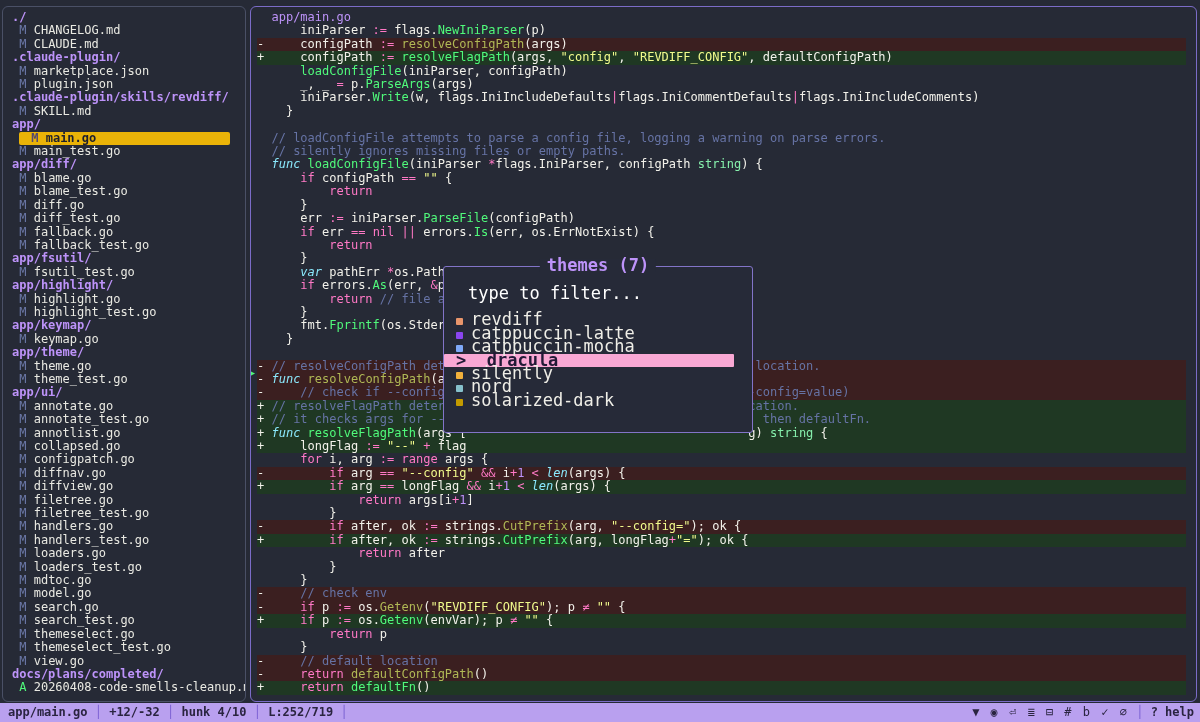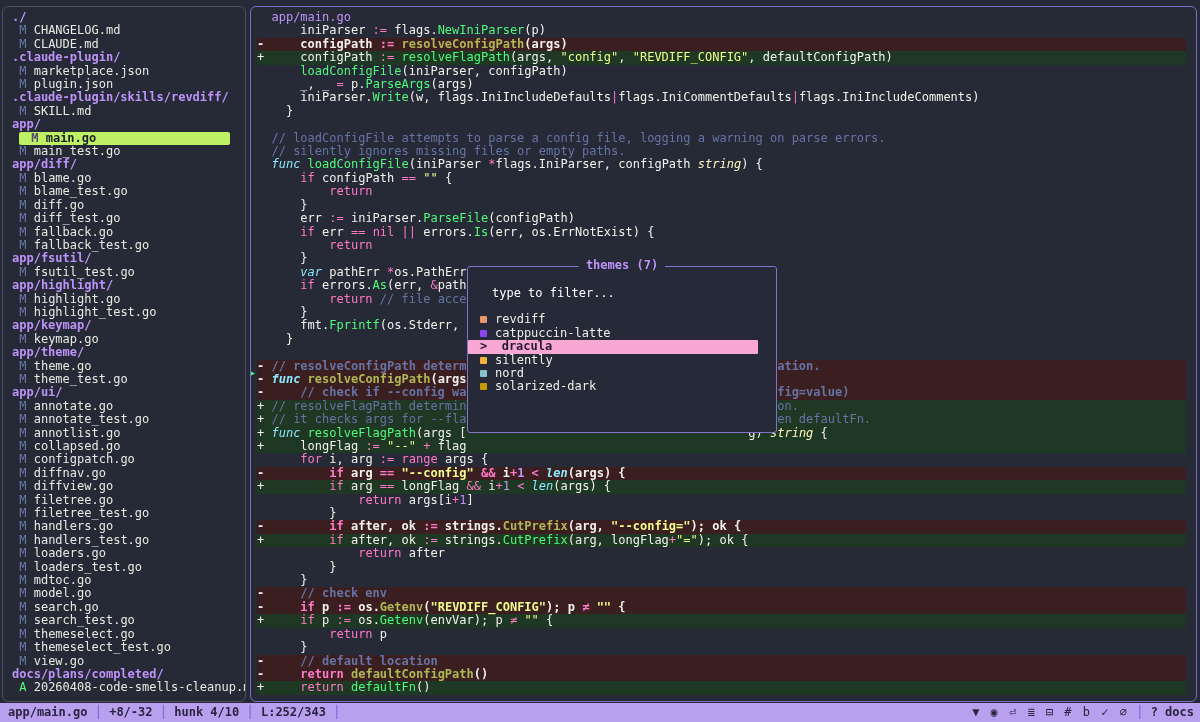--- a/index.html
+++ b/index.html
@@ -8,42 +8,42 @@
   .mono{font-family:"DejaVu Sans Mono",monospace;}
   .pane{position:absolute;border:1px solid #4a5066;border-radius:6px;background:#262a36;box-sizing:border-box;overflow:hidden;}
   #filetree-pane{left:2px;top:6px;width:244px;height:696px;}
   #diff-pane{left:250px;top:6px;width:947px;height:696px;border-color:#7b6cc8;}
   
   #filetree{padding-top:4px;font-size:12px;line-height:13.42px;white-space:pre;}
   .ft-row{height:13.42px;margin:0 15px 0 4px;padding-left:5px;color:#e9e9e2;border-radius:2px;}
   .ft-row.dir{color:#bd93f9;font-weight:bold;}
   .ft-row .mk{color:#6b78a8;}
   .ft-row .mk-a{color:#50fa7b;}
-  .ft-row.sel{background:#bef264;color:#1d1f2e;font-weight:bold;margin-left:16px;}
+  .ft-row.sel{background:#eab308;color:#1d1f2e;font-weight:bold;margin-left:16px;}
   .ft-row.sel .mk{color:#54496e;}
   
   #diff-lines{margin:0;padding:4px 0 0 6px;font-size:12px;line-height:13.42px;white-space:pre;}
   .dl{height:13.42px;margin-right:10px;}
-  .dl.del{background:#3b1f20;font-weight:bold;}
+  .dl.del{background:#3b1f20;}
   .dl.add{background:#1f3823;}
   .hdr{color:#bd93f9;}
   .pl{color:#f2f1ea;}
   .kw{color:#ff79c6;}
   .kwi{color:#8be9fd;font-style:italic;}
-  .typ{color:#fef9c3;font-style:italic;}
+  .typ{color:#86efac;}
   .fn{color:#50fa7b;}
   .fnd{color:#b0b855;}
   .str{color:#f1fa8c;}
   .com{color:#6673a5;}
   .op{color:#ff79c6;}
   .num{color:#bd93f9;}
   #hunk-marker{position:absolute;left:-2px;top:359px;color:#50fa7b;font-size:10px;line-height:13px;z-index:3;}
   
   #theme-popup{position:absolute;left:443px;top:266px;width:310px;height:167px;background:#262a38;
-      border:1px solid #8274c8;border-radius:3px;z-index:5;box-sizing:border-box;font-size:12px;line-height:13.42px;margin-left:24px;}
+      border:1px solid #8274c8;border-radius:3px;z-index:5;box-sizing:border-box;font-size:17px;line-height:13.42px;}
   #popup-title{position:absolute;top:-8px;left:50%;transform:translateX(-50%);background:#262a38;
       padding:0 7px;color:#bd93f9;font-weight:bold;white-space:pre;}
   #popup-filter{margin-top:20px;padding-left:24px;color:#ffffff;}
   #popup-items{margin-top:13px;}
   .p-item{height:13.42px;padding-left:12px;color:#efeee7;white-space:pre;}
   .p-item .sq{display:inline-block;width:7px;height:7px;border-radius:1px;margin-right:8px;}
   .p-item.p-sel{background:#f9a8d4;color:#221a36;font-weight:bold;margin-right:18px;border-radius:1px;}
   
   #statusbar{position:absolute;left:0;top:703px;width:1200px;height:19px;background:#b9a0ef;color:#2a2440;
       font-size:12px;line-height:19px;font-weight:bold;display:flex;justify-content:space-between;white-space:pre;}
@@ -63,23 +63,24 @@
   <span id="hunk-marker">▶</span>
   <pre id="diff-lines" class="mono"><div class="dl"><span class="pl">  </span><span class="hdr">app/main.go</span></div><div class="dl"><span class="pl">  </span><span class="pl">    iniParser </span><span class="op">:=</span><span class="pl"> flags.</span><span class="fn">NewIniParser</span><span class="pl">(p)</span></div><div class="dl del"><span class="pl">- </span><span class="pl">    configPath </span><span class="op">:=</span><span class="pl"> </span><span class="fnd">resolveConfigPath</span><span class="pl">(args)</span></div><div class="dl add"><span class="pl">+ </span><span class="pl">    configPath </span><span class="op">:=</span><span class="pl"> </span><span class="fn">resolveFlagPath</span><span class="pl">(args, </span><span class="str">"config"</span><span class="pl">, </span><span class="str">"REVDIFF_CONFIG"</span><span class="pl">, defaultConfigPath)</span></div><div class="dl"><span class="pl">  </span><span class="pl">    </span><span class="fn">loadConfigFile</span><span class="pl">(iniParser, configPath)</span></div><div class="dl"><span class="pl">  </span><span class="pl">    _, _ </span><span class="op">=</span><span class="pl"> p.</span><span class="fn">ParseArgs</span><span class="pl">(args)</span></div><div class="dl"><span class="pl">  </span><span class="pl">    iniParser.</span><span class="fn">Write</span><span class="pl">(w, flags.IniIncludeDefaults</span><span class="op">|</span><span class="pl">flags.IniCommentDefaults</span><span class="op">|</span><span class="pl">flags.IniIncludeComments)</span></div><div class="dl"><span class="pl">  </span><span class="pl">  }</span></div><div class="dl"><span class="pl">  </span></div><div class="dl"><span class="pl">  </span><span class="com">// loadConfigFile attempts to parse a config file, logging a warning on parse errors.</span></div><div class="dl"><span class="pl">  </span><span class="com">// silently ignores missing files or empty paths.</span></div><div class="dl"><span class="pl">  </span><span class="kwi">func</span><span class="pl"> </span><span class="fn">loadConfigFile</span><span class="pl">(iniParser </span><span class="op">*</span><span class="pl">flags.IniParser, configPath </span><span class="typ">string</span><span class="pl">) {</span></div><div class="dl"><span class="pl">  </span><span class="pl">    </span><span class="kw">if</span><span class="pl"> configPath </span><span class="op">==</span><span class="pl"> </span><span class="str">""</span><span class="pl"> {</span></div><div class="dl"><span class="pl">  </span><span class="pl">        </span><span class="kw">return</span></div><div class="dl"><span class="pl">  </span><span class="pl">    }</span></div><div class="dl"><span class="pl">  </span><span class="pl">    err </span><span class="op">:=</span><span class="pl"> iniParser.</span><span class="fn">ParseFile</span><span class="pl">(configPath)</span></div><div class="dl"><span class="pl">  </span><span class="pl">    </span><span class="kw">if</span><span class="pl"> err </span><span class="op">==</span><span class="pl"> </span><span class="kw">nil</span><span class="pl"> </span><span class="op">||</span><span class="pl"> errors.</span><span class="fn">Is</span><span class="pl">(err, os.ErrNotExist) {</span></div><div class="dl"><span class="pl">  </span><span class="pl">        </span><span class="kw">return</span></div><div class="dl"><span class="pl">  </span><span class="pl">    }</span></div><div class="dl"><span class="pl">  </span><span class="pl">    </span><span class="kwi">var</span><span class="pl"> pathErr </span><span class="op">*</span><span class="pl">os.PathError</span></div><div class="dl"><span class="pl">  </span><span class="pl">    </span><span class="kw">if</span><span class="pl"> errors.</span><span class="fn">As</span><span class="pl">(err, </span><span class="op">&amp;</span><span class="pl">pathErr) {</span></div><div class="dl"><span class="pl">  </span><span class="pl">        </span><span class="kw">return</span><span class="pl"> </span><span class="com">// file access error</span></div><div class="dl"><span class="pl">  </span><span class="pl">    }</span></div><div class="dl"><span class="pl">  </span><span class="pl">    fmt.</span><span class="fn">Fprintf</span><span class="pl">(os.Stderr, </span><span class="str">"config: %v\n"</span><span class="pl">, err)</span></div><div class="dl"><span class="pl">  </span><span class="pl">  }</span></div><div class="dl"><span class="pl">  </span></div><div class="dl del"><span class="pl">- </span><span class="com">// resolveConfigPath determ                                        location.</span></div><div class="dl del"><span class="pl">- </span><span class="kwi">func</span><span class="pl"> </span><span class="fnd">resolveConfigPath</span><span class="pl">(args []string) string {</span></div><div class="dl del"><span class="pl">- </span><span class="com">    // check if --config wa                                       -config=value)</span></div><div class="dl add"><span class="pl">+ </span><span class="com">// resolveFlagPath determin                                       cation.</span></div><div class="dl add"><span class="pl">+ </span><span class="com">// it checks args for --fla                                       , then defaultFn.</span></div><div class="dl add"><span class="pl">+ </span><span class="kwi">func</span><span class="pl"> </span><span class="fn">resolveFlagPath</span><span class="pl">(args [                                       g) </span><span class="typ">string</span><span class="pl"> {</span></div><div class="dl add"><span class="pl">+ </span><span class="pl">    longFlag </span><span class="op">:=</span><span class="pl"> </span><span class="str">"--"</span><span class="pl"> </span><span class="op">+</span><span class="pl"> flag</span></div><div class="dl"><span class="pl">  </span><span class="pl">    </span><span class="kw">for</span><span class="pl"> i, arg </span><span class="op">:=</span><span class="pl"> </span><span class="kw">range</span><span class="pl"> args {</span></div><div class="dl del"><span class="pl">- </span><span class="pl">        </span><span class="kw">if</span><span class="pl"> arg </span><span class="op">==</span><span class="pl"> </span><span class="str">"--config"</span><span class="pl"> </span><span class="op">&amp;&amp;</span><span class="pl"> i</span><span class="op">+</span><span class="num">1</span><span class="pl"> </span><span class="op">&lt;</span><span class="pl"> </span><span class="kwi">len</span><span class="pl">(args) {</span></div><div class="dl add"><span class="pl">+ </span><span class="pl">        </span><span class="kw">if</span><span class="pl"> arg </span><span class="op">==</span><span class="pl"> longFlag </span><span class="op">&amp;&amp;</span><span class="pl"> i</span><span class="op">+</span><span class="num">1</span><span class="pl"> </span><span class="op">&lt;</span><span class="pl"> </span><span class="kwi">len</span><span class="pl">(args) {</span></div><div class="dl"><span class="pl">  </span><span class="pl">            </span><span class="kw">return</span><span class="pl"> args[i</span><span class="op">+</span><span class="num">1</span><span class="pl">]</span></div><div class="dl"><span class="pl">  </span><span class="pl">        }</span></div><div class="dl del"><span class="pl">- </span><span class="pl">        </span><span class="kw">if</span><span class="pl"> after, ok </span><span class="op">:=</span><span class="pl"> strings.</span><span class="fnd">CutPrefix</span><span class="pl">(arg, </span><span class="str">"--config="</span><span class="pl">); ok {</span></div><div class="dl add"><span class="pl">+ </span><span class="pl">        </span><span class="kw">if</span><span class="pl"> after, ok </span><span class="op">:=</span><span class="pl"> strings.</span><span class="fn">CutPrefix</span><span class="pl">(arg, longFlag</span><span class="op">+</span><span class="str">"="</span><span class="pl">); ok {</span></div><div class="dl"><span class="pl">  </span><span class="pl">            </span><span class="kw">return</span><span class="pl"> after</span></div><div class="dl"><span class="pl">  </span><span class="pl">        }</span></div><div class="dl"><span class="pl">  </span><span class="pl">    }</span></div><div class="dl del"><span class="pl">- </span><span class="com">    // check env</span></div><div class="dl del"><span class="pl">- </span><span class="pl">    </span><span class="kw">if</span><span class="pl"> p </span><span class="op">:=</span><span class="pl"> os.</span><span class="fnd">Getenv</span><span class="pl">(</span><span class="str">"REVDIFF_CONFIG"</span><span class="pl">); p </span><span class="op">≠</span><span class="pl"> </span><span class="str">""</span><span class="pl"> {</span></div><div class="dl add"><span class="pl">+ </span><span class="pl">    </span><span class="kw">if</span><span class="pl"> p </span><span class="op">:=</span><span class="pl"> os.</span><span class="fn">Getenv</span><span class="pl">(envVar); p </span><span class="op">≠</span><span class="pl"> </span><span class="str">""</span><span class="pl"> {</span></div><div class="dl"><span class="pl">  </span><span class="pl">        </span><span class="kw">return</span><span class="pl"> p</span></div><div class="dl"><span class="pl">  </span><span class="pl">    }</span></div><div class="dl del"><span class="pl">- </span><span class="com">    // default location</span></div><div class="dl del"><span class="pl">- </span><span class="pl">    </span><span class="kw">return</span><span class="pl"> </span><span class="fnd">defaultConfigPath</span><span class="pl">()</span></div><div class="dl add"><span class="pl">+ </span><span class="pl">    </span><span class="kw">return</span><span class="pl"> </span><span class="fn">defaultFn</span><span class="pl">()</span></div></pre>
 </div>
 
 <div id="theme-popup" class="mono">
   <span id="popup-title">themes (7)</span>
   <div id="popup-filter">type to filter...</div>
   <div id="popup-items">
       <div class="p-item"><span class="sq" style="background: rgb(232, 149, 107);"></span><span>revdiff</span></div>
       <div class="p-item"><span class="sq" style="background: rgb(138, 69, 239);"></span><span>catppuccin-latte</span></div>
+      <div class="p-item"><span class="sq" style="background: rgb(127, 169, 249);"></span><span>catppuccin-mocha</span></div>
       <div class="p-item p-sel">&gt;  dracula</div>
       <div class="p-item"><span class="sq" style="background: rgb(242, 177, 60);"></span><span>silently</span></div>
       <div class="p-item"><span class="sq" style="background: rgb(134, 192, 204);"></span><span>nord</span></div>
       <div class="p-item"><span class="sq" style="background: rgb(196, 155, 0);"></span><span>solarized-dark</span></div>
     </div>
 </div>
 
 <div id="statusbar" class="mono">
-  <span class="left"><span>app/main.go</span><span class="sep"> │ </span><span>+8/-32</span><span class="sep"> │ </span><span>hunk 4/10</span><span class="sep"> │ </span><span>L:252/343</span><span class="sep"> │</span></span>
-  <span class="right"><span class="icons" id="status-icons">▼ ◉ ⏎ ≣ ⊟ # b ✓ ∅</span><span class="sep"> │ </span><span>? docs</span></span>
+  <span class="left"><span>app/main.go</span><span class="sep"> │ </span><span>+12/-32</span><span class="sep"> │ </span><span>hunk 4/10</span><span class="sep"> │ </span><span>L:252/719</span><span class="sep"> │</span></span>
+  <span class="right"><span class="icons" id="status-icons">▼ ◉ ⏎ ≣ ⊟ # b ✓ ∅</span><span class="sep"> │ </span><span>? help</span></span>
 </div>
 
 </body></html>

